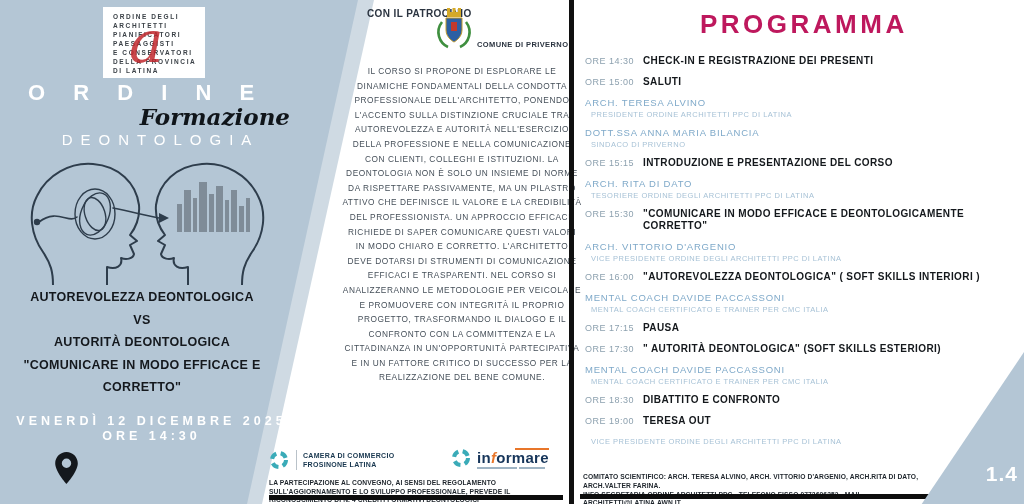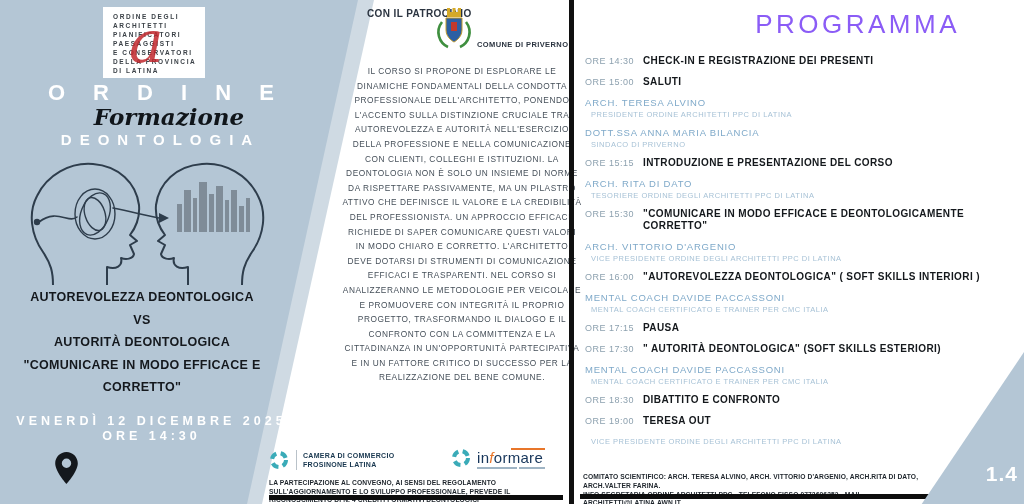--- a/index.html
+++ b/index.html
@@ -23,27 +23,27 @@
   .logo-box {
     position:absolute; left:103px; top:7px; width:102px; height:71px;
     background:#fff; padding:5px 0 0 10px;
   }
   .logo-line { font-size:6.5px; font-weight:bold; letter-spacing:1.6px;
     color:#3c4248; line-height:9px; white-space:nowrap; }
   .logo-a {
     position:absolute; left:26px; top:6px; font-family:"DejaVu Serif", serif;
     font-style:italic; font-size:58px; color:#c1272d; opacity:.85; line-height:58px;
   }
-  .t-ordine { position:absolute; left:0; top:80px; width:285px; text-align:right;
-    color:#fff; font-size:22px; font-weight:bold; letter-spacing:11px; }
-  .t-script { position:absolute; left:0; top:103px; width:290px; text-align:center;
+  .t-ordine { position:absolute; left:0; top:80px; width:285px; text-align:left;
+    color:#fff; font-size:22px; font-weight:bold; letter-spacing:11px;padding-left:28px; }
+  .t-script { position:absolute; left:0; top:103px; width:290px; text-align:right;
     font-family:"DejaVu Serif", serif; font-style:italic; font-weight:bold;
     font-size:23px; color:#10151a;padding-left:48px; }
   .t-deont { position:absolute; left:0; top:131px; width:285px; text-align:center;
-    color:#fff; font-size:15px; font-weight:bold; letter-spacing:8px;padding-left:36px; }
+    color:#fff; font-size:15px; font-weight:normal; letter-spacing:8px;padding-left:36px; }
   .heads-svg { position:absolute; left:15px; top:160px; }
   .topic { position:absolute; left:16px; top:286px; width:252px; text-align:center;
     color:#14181d; font-size:12.5px; font-weight:bold; line-height:22.5px;
     letter-spacing:.3px; }
   .date-block { position:absolute; left:0; top:414px; width:287px; text-align:center;
     color:#fff; font-size:12.5px; font-weight:bold; letter-spacing:4px; line-height:15px;padding-left:16px; }
   .loc-block { position:absolute; left:55px; top:452px; width:190px;
     display:flex; align-items:center; gap:9px; }
   .loc-text { flex:1; text-align:center; color:#14181d; font-size:9.5px;
     font-weight:bold; line-height:12.5px; letter-spacing:.3px; }
@@ -56,36 +56,36 @@
   .mid-body { position:absolute; left:322px; top:64px; width:240px; text-align:center;
     font-size:8.3px; line-height:14.6px; letter-spacing:.55px; color:#454f59;
     font-weight:500;margin-left:20px; }
   .sponsor-cam { position:absolute; left:268px; top:449px; display:flex;
     align-items:center; gap:6px; }
   .cam-divider { width:1px; height:20px; background:#b9c2c9; }
   .cam-text { font-size:7px; font-weight:bold; color:#17364e; line-height:9px;
     letter-spacing:.3px; }
   .sponsor-inf { position:absolute; left:450px; top:447px; display:flex;
     align-items:center; gap:5px; }
-  .inf-word { font-size:15px; font-weight:normal; letter-spacing:.3px; color:#16355a;
+  .inf-word { font-size:15px; font-weight:bold; letter-spacing:.3px; color:#16355a;
     line-height:16px; }
   .inf-accent { color:#e8762a; font-style:italic; }
   .inf-topline { width:34px; height:2px; background:#e8762a; margin-left:auto; }
   .inf-botline { display:flex; gap:2px; margin-top:1px; }
   .inf-botline span { display:block; height:2px; background:#9fb4c4; }
   .mid-note { position:absolute; left:269px; top:479px; width:296px; font-size:6.7px;
     font-weight:bold; color:#1d242b; line-height:8.6px; letter-spacing:.1px; }
   .mid-bar { position:absolute; left:269px; top:495px; width:294px; height:5px;
     background:#0d0d0d; }
   
   .v-divider { position:absolute; left:569px; top:0; width:5px; height:504px;
     background:#101010; }
   
-  .prog-head { position:absolute; left:700px; top:9px; width:260px; text-align:right;
-    font-size:26px; color:#8b5cf6; letter-spacing:3.5px; font-weight:400; }
+  .prog-head { position:absolute; left:700px; top:9px; width:260px; text-align:left;
+    font-size:26px; color:#be185d; letter-spacing:3.5px; font-weight:700; }
   .schedule { position:absolute; left:585px; top:55px; width:432px; }
   .p-row { display:flex; align-items:baseline; line-height:12px; margin-bottom:9px; }
   .p-time { color:#8da1af; font-size:9px; letter-spacing:.5px; width:58px; flex:none; }
   .p-title { color:#14181c; font-size:10px; font-weight:bold; letter-spacing:.4px; }
   .p-name { color:#7fa9c9; font-size:9.5px; letter-spacing:.8px; line-height:12px;
     margin-bottom:1px; }
   .p-role { color:#a7c2d6; font-size:7.5px; letter-spacing:.5px; line-height:10px;
     margin:0 0 7px 6px; }
   .modera { position:absolute; left:585px; top:429px; }
   .modera .p-role { margin-top:8px; }

